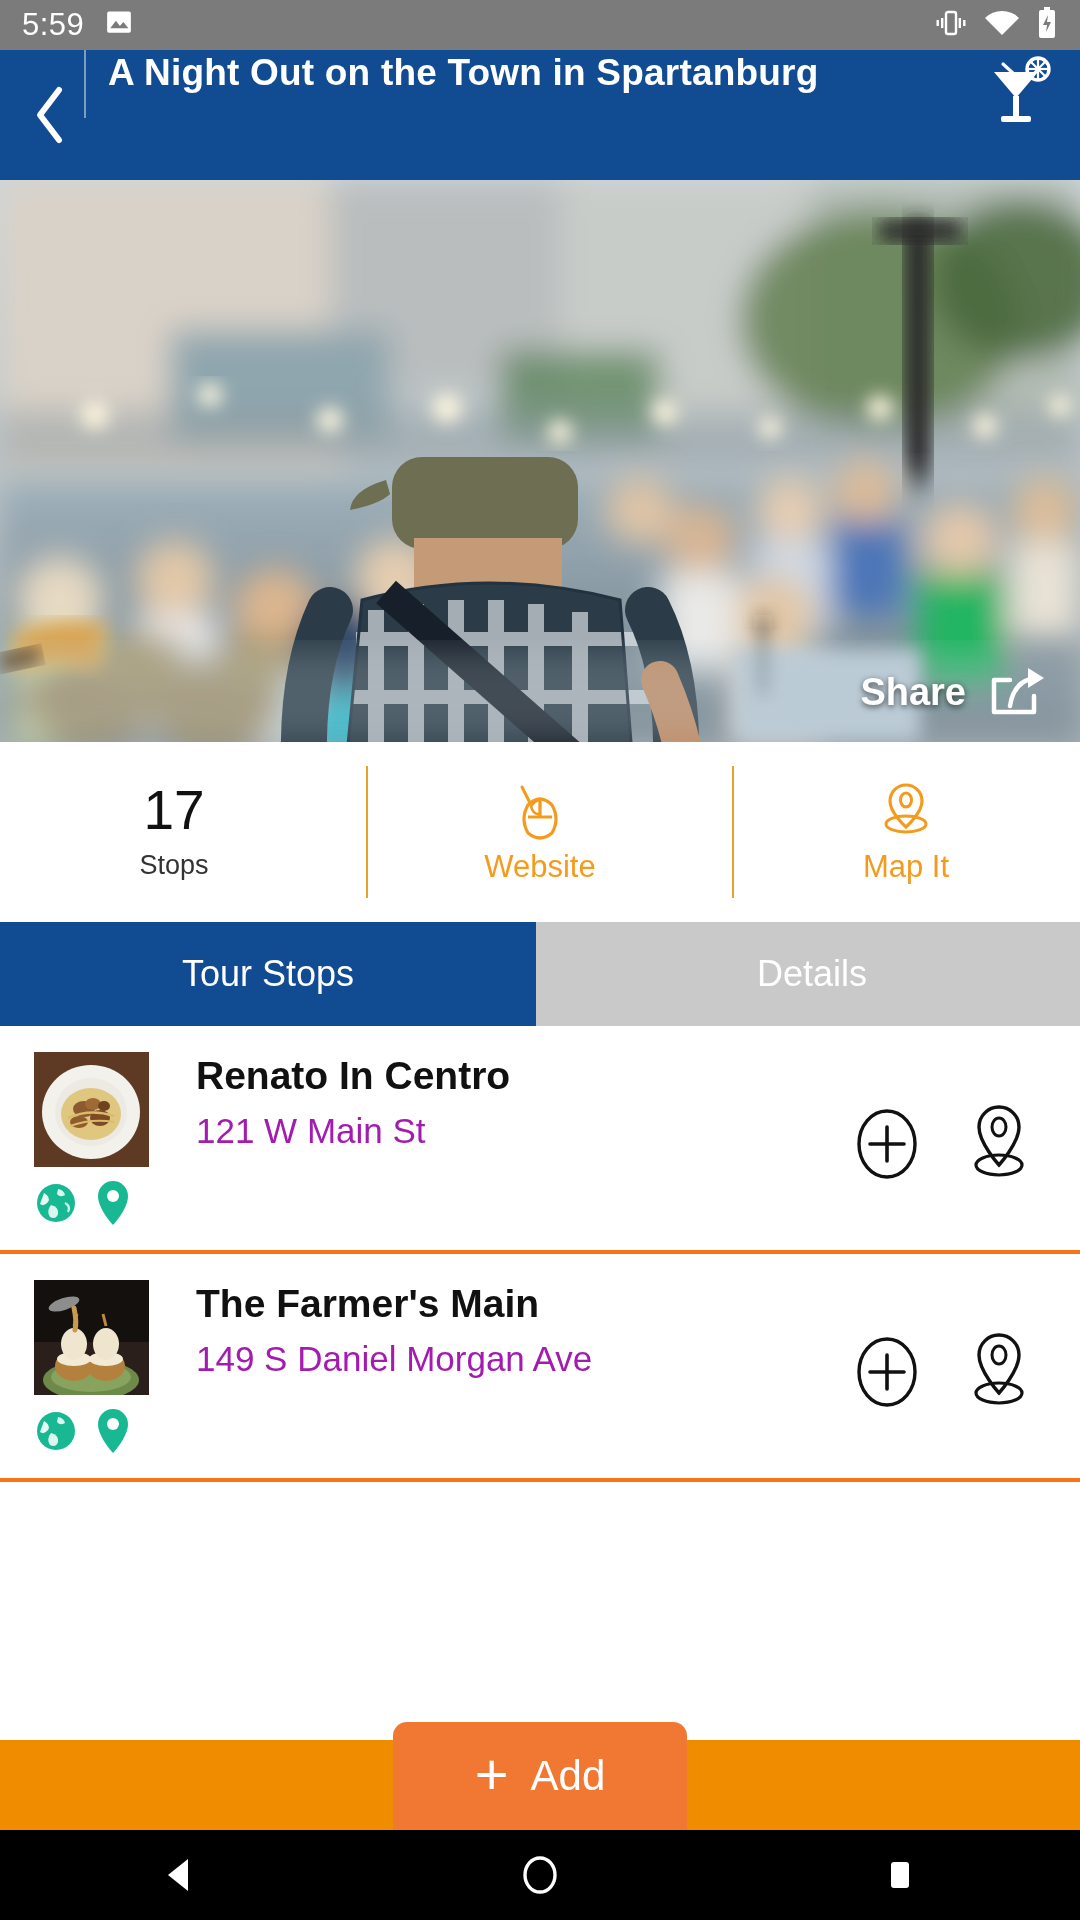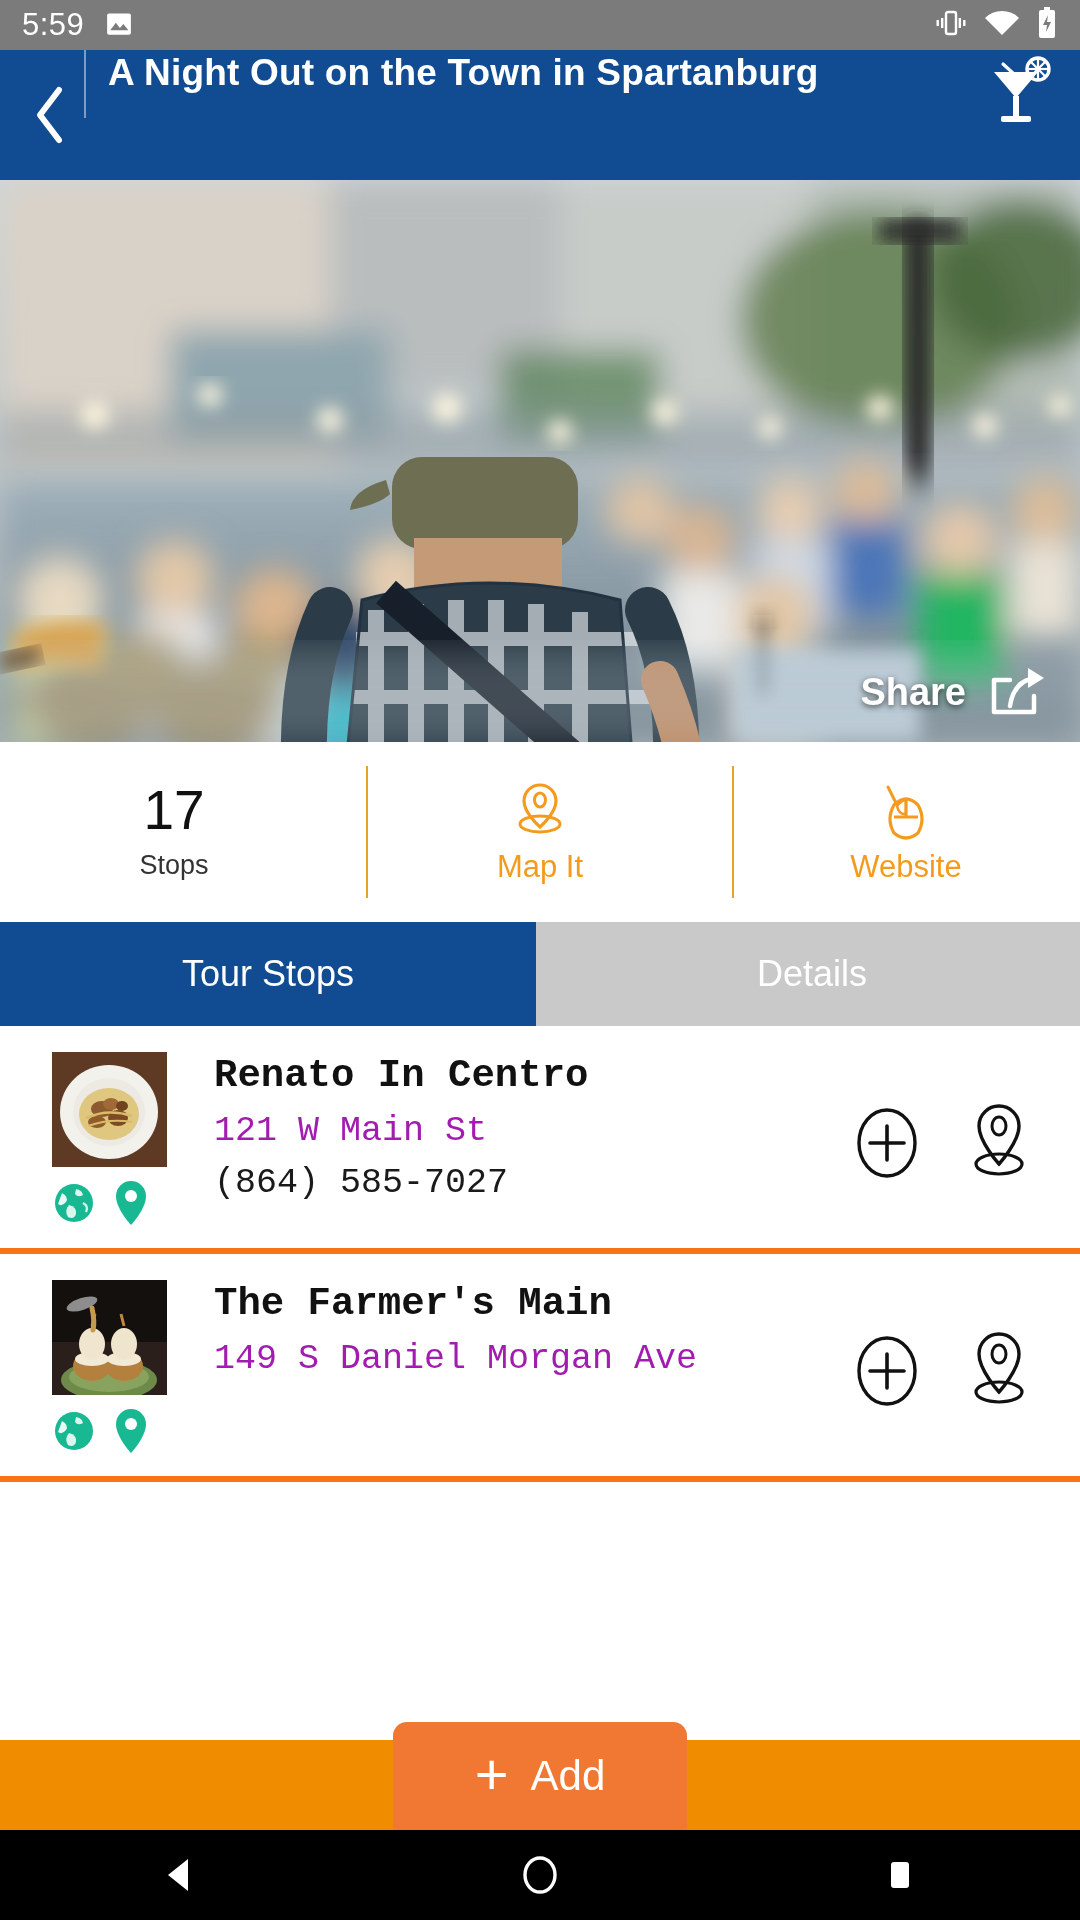--- a/index.html
+++ b/index.html
@@ -10,21 +10,21 @@
     overflow:hidden;
     position:relative;
   }
 
   
   .status-bar {
     height:50px; background:#7b7b7b;
     display:flex; align-items:center; justify-content:space-between;
     padding:0 22px;
   }
-  .status-left { display:flex; align-items:flex-end; gap:20px; }
+  .status-left { display:flex; align-items:flex-start; gap:20px; }
   .status-time { color:#fff; font-size:31px; letter-spacing:.5px; }
   .status-right { display:flex; align-items:center; gap:16px; }
 
   
   .app-header {
     background:#114C92; height:130px;
     display:flex; padding:0 26px 0 18px;
     position:relative;
   }
   .back-btn {
@@ -80,23 +80,23 @@
   .tab {
     flex:1 1 0; display:flex; align-items:center; justify-content:center;
     font-size:36px; color:#fff;
   }
   .tab.active { background:#114C92; }
   .tab.inactive { background:#c9c9c9;padding-left:8px; }
 
   
   .stop-list { background:#fff; }
   .stop-row {
-    display:flex; padding:26px 30px 10px 52px;
-    border-bottom:6px solid #f97316;
-    position:relative; min-height:228px;font-family:Liberation Mono, monospace;
+    display:flex; padding:26px 30px 10px 34px;
+    border-bottom:4px solid #f97316;
+    position:relative; min-height:228px;
   }
   .stop-thumb-col { width:152px; flex:0 0 auto; }
   .stop-thumb {
     width:115px; height:115px; overflow:hidden;
     position:relative; background:#5a3a28;
   }
   .mini-icons { display:flex; gap:16px; margin-top:12px; }
   .stop-info { flex:1 1 auto; padding-left:10px; padding-top:2px; }
   .stop-name { font-size:39px; font-weight:bold; color:#111; line-height:1.15; }
   .stop-addr { font-size:35px; color:#a21caf; margin-top:11px; line-height:1.2; }
@@ -308,38 +308,38 @@
 </div>
 
 <div class="stats-row">
   <div class="stat-cell">
     <div class="stat-num">17</div>
     <div class="stat-lbl">Stops</div>
   </div>
   <div class="stat-cell">
     <div class="stat-icon">
       <svg width="64" height="62" viewBox="0 0 64 62">
-        <path d="M32 6 a16 16 0 0 1 16 16 c0 12 -16 26 -16 26 s-16 -14 -16 -26 a16 16 0 0 1 16 -16 z" fill="none" stroke="#F49B1E" stroke-width="3.2"></path>
-        <ellipse cx="32" cy="21" rx="5.5" ry="7" fill="none" stroke="#F49B1E" stroke-width="3"></ellipse>
-        <ellipse cx="32" cy="45" rx="20" ry="8" fill="none" stroke="#F49B1E" stroke-width="3"></ellipse>
-      </svg>
-    </div>
-    <div class="stat-action-lbl">Map It</div>
-  </div>
-  <div class="stat-cell">
-    <div class="stat-icon">
-      <svg width="64" height="62" viewBox="0 0 64 62">
         <path d="M20 26 q12 -12 24 0 q8 14 0 28 q-12 10 -24 0 q-8 -14 0 -28 z" fill="none" stroke="#F49B1E" stroke-width="3.2"></path>
         <path d="M32 22 v16" fill="none" stroke="#F49B1E" stroke-width="3"></path>
         <path d="M20 38 h24" fill="none" stroke="#F49B1E" stroke-width="3"></path>
         <path d="M23 27 q6 -7 9 -5 l0 13 q-7 1 -9 -8 z" fill="none" stroke="#F49B1E" stroke-width="2.6"></path>
         <path d="M22 24 L14 8" fill="none" stroke="#F49B1E" stroke-width="3" stroke-linecap="round"></path>
       </svg>
     </div>
     <div class="stat-action-lbl">Website</div>
+  </div>
+  <div class="stat-cell">
+    <div class="stat-icon">
+      <svg width="64" height="62" viewBox="0 0 64 62">
+        <path d="M32 6 a16 16 0 0 1 16 16 c0 12 -16 26 -16 26 s-16 -14 -16 -26 a16 16 0 0 1 16 -16 z" fill="none" stroke="#F49B1E" stroke-width="3.2"></path>
+        <ellipse cx="32" cy="21" rx="5.5" ry="7" fill="none" stroke="#F49B1E" stroke-width="3"></ellipse>
+        <ellipse cx="32" cy="45" rx="20" ry="8" fill="none" stroke="#F49B1E" stroke-width="3"></ellipse>
+      </svg>
+    </div>
+    <div class="stat-action-lbl">Map It</div>
   </div>
 </div>
 
 <div class="tabs">
   <div class="tab active">
     <span>Tour Stops</span>
   </div>
   <div class="tab inactive">
     <span>Details</span>
   </div>
@@ -378,21 +378,20 @@
           <svg width="38" height="48" viewBox="0 0 38 48">
             <path d="M19 2 a15 15 0 0 1 15 15 c0 13 -15 29 -15 29 S4 30 4 17 A15 15 0 0 1 19 2 z" fill="#18B992"></path>
             <circle cx="19" cy="17" r="6" fill="#fff"></circle>
           </svg>
         </span>
       </div>
     </div>
     <div class="stop-info">
       <div class="stop-name">Renato In Centro</div>
       <div class="stop-addr">121 W Main St</div>
-      <div class="stop-phone">(864) 585-7027</div>
     </div>
     <div class="stop-actions">
       <span>
         <svg width="66" height="78" viewBox="0 0 66 78">
           <ellipse cx="33" cy="39" rx="28" ry="33" fill="none" stroke="#111" stroke-width="3.4"></ellipse>
           <path d="M33 22 v34 M16 39 h34" stroke="#111" stroke-width="3.6" stroke-linecap="round"></path>
         </svg>
       </span>
       <span>
         <svg width="66" height="84" viewBox="0 0 66 84">

